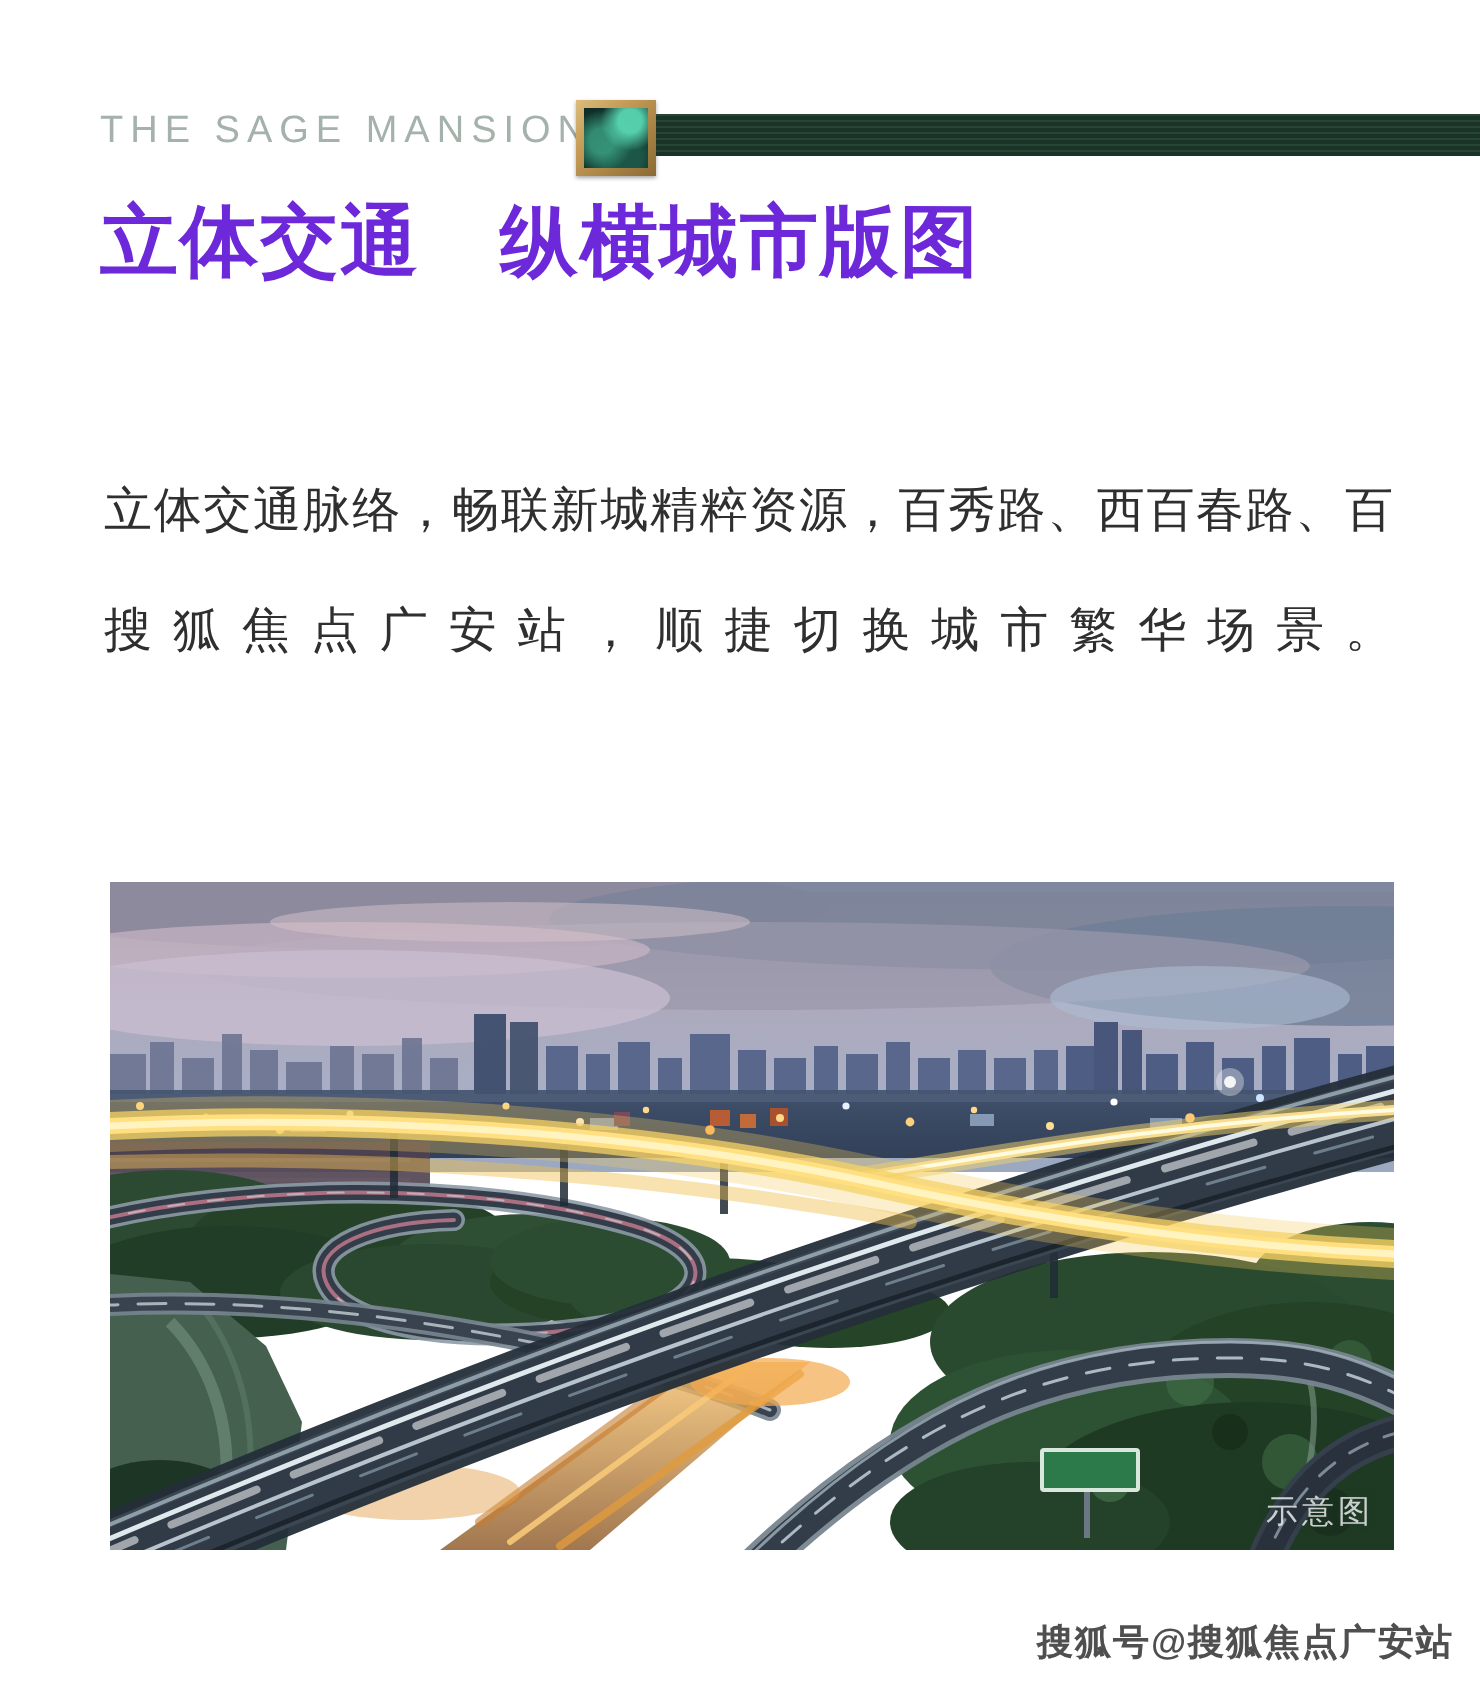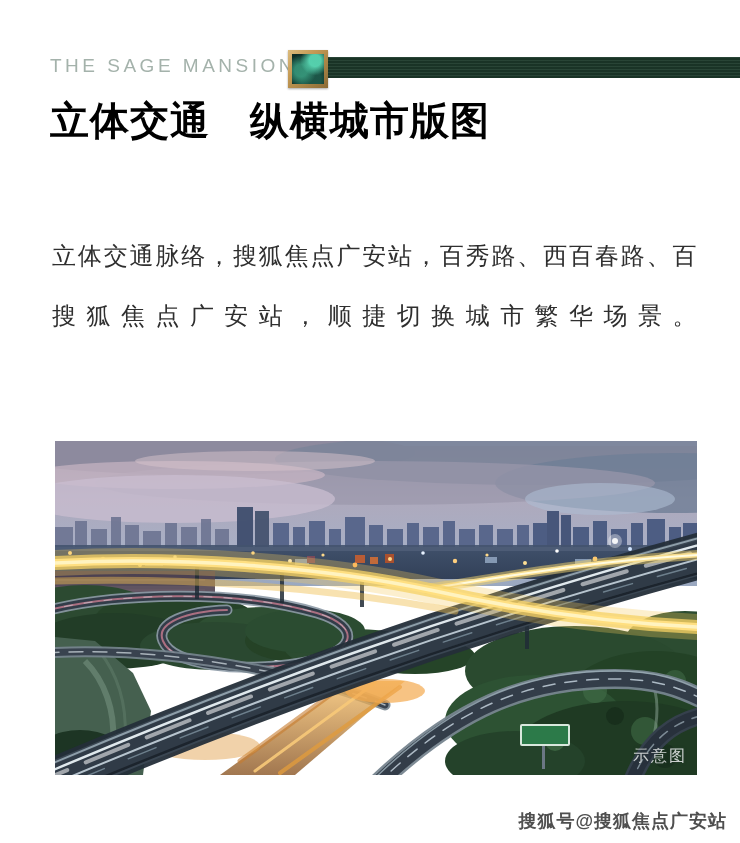--- a/index.html
+++ b/index.html
@@ -17,21 +17,21 @@
       radial-gradient(circle at 72% 22%, rgba(88,214,178,.95) 0 18%, rgba(88,214,178,0) 45%),
       radial-gradient(circle at 28% 55%, rgba(58,160,130,.8) 0 22%, rgba(58,160,130,0) 55%),
       radial-gradient(circle at 60% 85%, rgba(30,90,75,.9) 0 30%, rgba(30,90,75,0) 60%),
       linear-gradient(155deg,#0e2c26 0%,#143d32 55%,#0a221d 100%);}
   .header-bar{position:absolute;left:328px;top:57px;width:412px;height:21px;
     background:repeating-linear-gradient(180deg, rgba(255,255,255,.05) 0 1px, rgba(0,0,0,.12) 1px 3px),#1d3a2b;}
 
   
   .page-title{position:absolute;left:50px;top:94px;margin:0;
     font-family:"Liberation Serif","DejaVu Serif",serif;
-    font-size:39px;font-weight:600;letter-spacing:1px;color:#000000;white-space:nowrap;}
+    font-size:39px;font-weight:600;letter-spacing:1px;color:#6d28d9;white-space:nowrap;}
 
   
   .body-paragraph{position:absolute;left:52px;top:226px;width:645px;}
   .body-paragraph p{margin:0;font-size:24px;line-height:60px;color:#2f2f2f;
     text-align:justify;text-align-last:justify;letter-spacing:.5px;}
   .body-paragraph p:nth-child(3){text-align-last:left;}
 
   
   .hero-photo{position:absolute;left:55px;top:441px;width:642px;height:334px;margin:0;}
   .hero-photo svg{display:block;width:642px;height:334px;}
@@ -53,21 +53,21 @@
     <span class="brand-name">THE SAGE MANSION</span>
     <span class="emblem">
       <span class="emblem-inner"></span>
     </span>
     <div class="header-bar"></div>
   </header>
 
   <h1 class="page-title">立体交通　纵横城市版图</h1>
 
   <div class="body-paragraph">
-    <p>立体交通脉络，搜狐焦点广安站，百秀路、西百春路、百</p>
+    <p>立体交通脉络，畅联新城精粹资源，百秀路、西百春路、百</p>
     <p>搜狐焦点广安站，顺捷切换城市繁华场景。</p>
   </div>
 
   <figure class="hero-photo">
     <svg viewBox="0 0 642 334" preserveAspectRatio="none">
       <defs>
         <linearGradient id="sky" x1="0" y1="0" x2="0" y2="1">
           <stop offset="0" stop-color="#8e8b9d"></stop>
           <stop offset="0.4" stop-color="#aea9bc"></stop>
           <stop offset="0.7" stop-color="#a8aec4"></stop>

